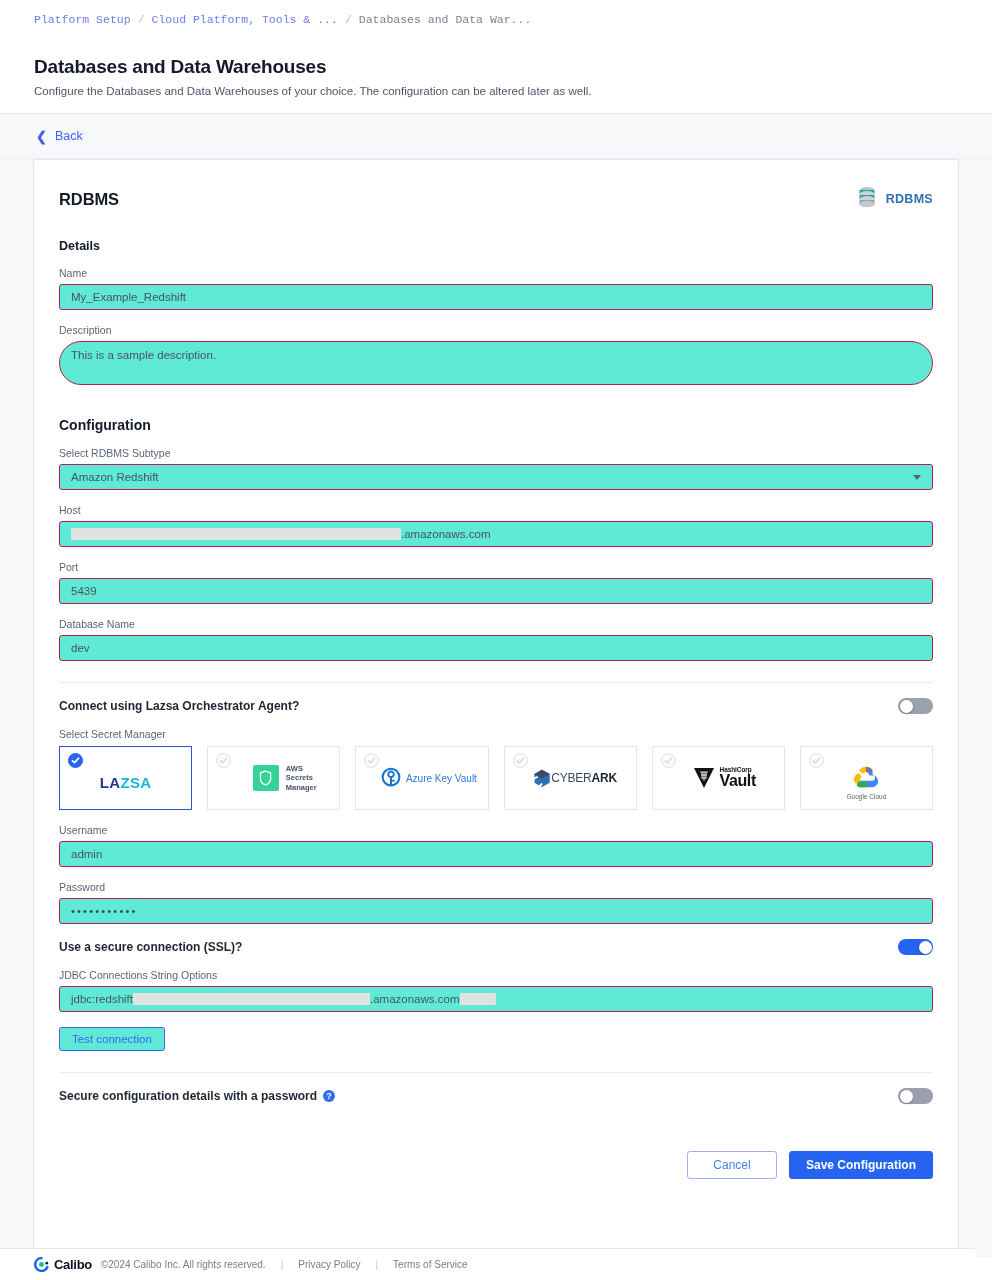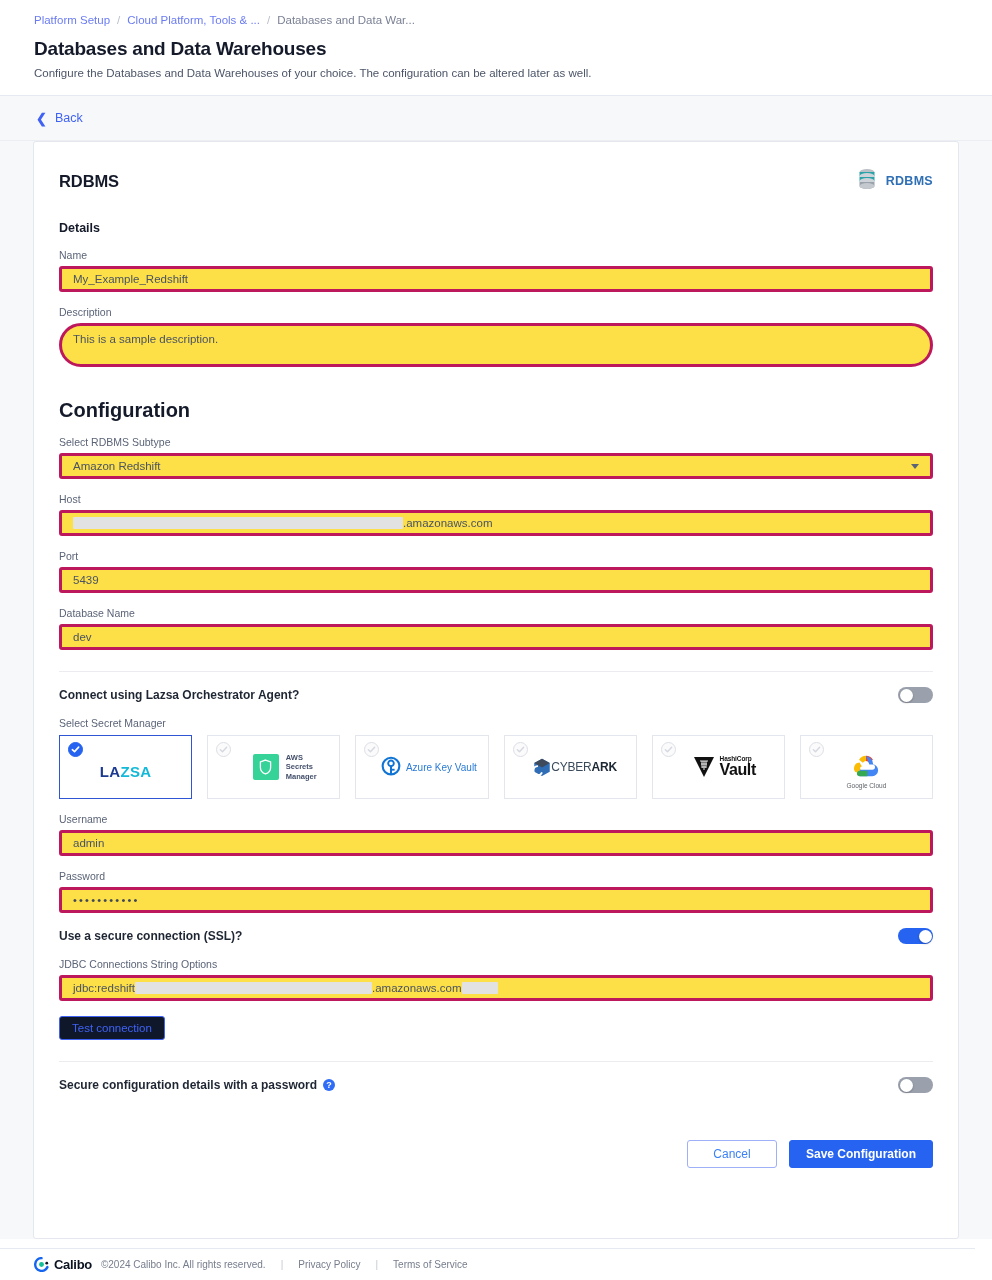--- a/index.html
+++ b/index.html
@@ -15,22 +15,23 @@
 
   
   .page-header {
     background: #ffffff;
     padding: 12px 34px 14px 34px;
     border-bottom: 1px solid #e6e9ef;
   }
   .breadcrumb {
     font-size: 11.5px;
     line-height: 16px;
-    margin-bottom: 9px;
+    margin-bottom: 27px;
     white-space: nowrap;
+    font-family: Liberation Mono, monospace;
   }
   .breadcrumb a {
     color: #6b7cf2;
     text-decoration: none;
   }
   .breadcrumb .crumb-current { color: #7a8194; }
   .breadcrumb .sep { color: #b9bdc9; margin: 0 7px; }
   .page-title {
     font-size: 19px;
     font-weight: bold;
@@ -111,37 +112,37 @@
   }
 
   
   .section-title {
     font-size: 12.5px;
     font-weight: bold;
     color: #141a29;
     margin-top: 27px;
   }
   .section-title.big {
-    font-size: 20px;
+    font-size: 14px;
     margin-top: 32px;
   }
 
   .field { margin-top: 14px; }
   .field-label {
     font-size: 10.5px;
     color: #5b6477;
     margin-bottom: 5px;
     display: block;
   }
   .input {
     width: 100%;
     height: 26px;
-    border: 3px solid #be185d;
+    border: 1px solid #be185d;
     border-radius: 3px;
-    background: #fde047;
+    background: #5eead4;
     font-family: "Liberation Sans", sans-serif;
     font-size: 11.5px;
     color: #4a5263;
     padding: 0 11px;
     display: flex;
     align-items: center;
     outline: none;
   }
   .input.textarea {
     height: 44px;
@@ -314,21 +315,21 @@
 
   
   .test-btn {
     display: inline-flex;
     align-items: center;
     justify-content: center;
     height: 24px;
     padding: 0 12px;
     border: 1px solid #3f62f5;
     border-radius: 3px;
-    background: #0f172a;
+    background: #5eead4;
     color: #3f62f5;
     font-size: 11.5px;
     font-family: "Liberation Sans", sans-serif;
     cursor: pointer;
     margin-top: 15px;
   }
   .footer-actions {
     display: flex;
     justify-content: flex-end;
     gap: 12px;

